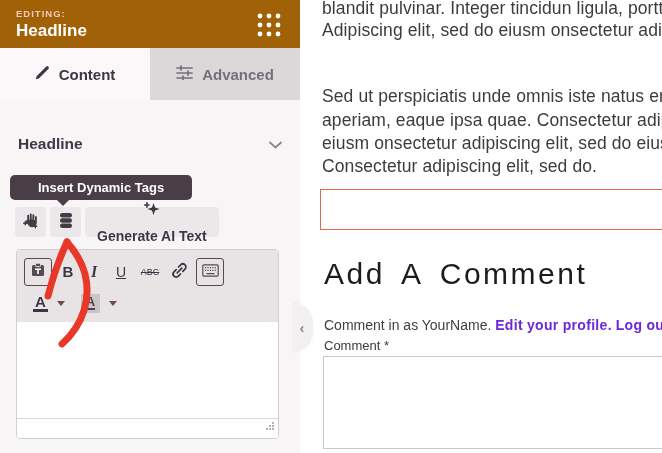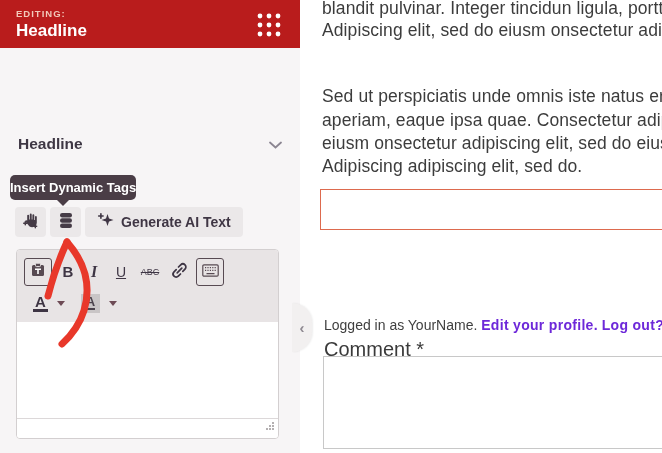--- a/index.html
+++ b/index.html
@@ -3,48 +3,48 @@
 <meta charset="utf-8">
 <style>
   * { margin:0; padding:0; box-sizing:border-box; }
   html,body { width:662px; height:453px; overflow:hidden; background:#fff;
               font-family:"Liberation Sans", sans-serif; }
   .app { position:relative; width:662px; height:453px; background:#fff; overflow:hidden; }
 
   
   .sidebar { position:absolute; left:0; top:0; width:300px; height:453px; background:#f7f5f6; }
 
-  .sp-header { position:absolute; left:0; top:0; width:300px; height:48px; background:#b91c1c;
+  .sp-header { position:absolute; left:0; top:0; width:300px; height:48px; background:#a16207;
                display:flex; align-items:center; padding:0 16px; }
   .sp-header .titles { display:flex; flex-direction:column; gap:2px; }
   .editing-label { font-size:9.5px; letter-spacing:1px; color:#f2c9ba; font-weight:700; }
   .header-title { font-size:17px; font-weight:700; color:#ffffff; }
   .grid-icon { position:absolute; right:18px; top:12px; width:26px; height:26px; cursor:pointer; }
 
   .tabs { position:absolute; left:0; top:48px; width:300px; height:52px; display:flex; }
   .tab { flex:1; display:flex; align-items:center; justify-content:center; gap:9px;
          font-size:15px; font-weight:700; cursor:pointer; }
   .tab-content  { background:#faf8f9; color:#3e3544; }
   .tab-advanced { background:#dcd8da; color:#756e7c; }
 
   .accordion { position:absolute; left:18px; top:133px; width:264px; height:22px;
                display:flex; align-items:center; justify-content:space-between; }
   .accordion-title { font-size:15.5px; font-weight:700; color:#3e3744; }
 
   .tooltip { position:absolute; left:10px; top:175px; height:25px; background:#4a3d46;
              color:#fff; font-size:13px; font-weight:700; border-radius:5px;
-             display:flex; align-items:center; padding:0 0; white-space:nowrap; }
+             display:flex; align-items:center; padding:0 28px; white-space:nowrap; }
   .tooltip-caret { position:absolute; left:56px; top:199px; width:0; height:0;
                    border-left:7px solid transparent; border-right:7px solid transparent;
                    border-top:7px solid #4a3d46; }
 
   .btn-row { position:absolute; left:15px; top:207px; display:flex; gap:4px; }
   .tool-btn { height:30px; background:#ebe8e9; border-radius:4px; border:none;
               display:flex; align-items:center; justify-content:center; cursor:pointer;
-              color:#453b46; }
+              color:#453b46;flex-direction:column; }
   .tool-btn.square { width:31px; }
   .tool-btn.generate { padding:0 12px; gap:7px; font-size:14px; font-weight:700; color:#3f3644; }
 
   
   .editor { position:absolute; left:16px; top:249px; width:263px; height:190px;
             border:1px solid #d3cfd0; border-radius:4px; background:#fff; overflow:hidden;
             display:flex; flex-direction:column; }
   .ed-toolbar { background:#e8e4e5; padding:5px 4px 4px 4px; }
   .ed-row { display:flex; align-items:center; height:33px; }
   .ed-row2 { height:30px; padding-left:6px; }
@@ -77,21 +77,21 @@
   
   .preview { position:absolute; left:300px; top:0; width:362px; height:453px; background:#fff; overflow:hidden; }
   .pline { position:absolute; left:22px; white-space:nowrap; font-size:17.5px; color:#3c3c3c;
            letter-spacing:0.1px; }
   .redbox { position:absolute; left:20px; top:189px; width:360px; height:41px;
             border:1.5px solid #dd6a4e; background:#fff; }
   .pv-heading { position:absolute; left:24px; top:257px; font-size:30px; font-weight:500;
                 color:#1c1c1c; letter-spacing:2.5px; word-spacing:7px; white-space:nowrap; }
   .pv-meta { position:absolute; left:24px; top:317px; font-size:14px; color:#3f3f3f; white-space:nowrap; }
   .pv-meta b { color:#6d28d9; letter-spacing:0.3px; }
-  .pv-comment-label { position:absolute; left:24px; top:338px; font-size:20px; color:#3a3a3a;text-align:center; }
+  .pv-comment-label { position:absolute; left:24px; top:338px; font-size:13px; color:#3a3a3a;text-align:center; }
   .pv-textarea { position:absolute; left:23px; top:356px; width:370px; height:93px;
                  border:1px solid #c8c8c8; background:#fff; resize:none; outline:none; }
 </style>
 </head>
 <body>
 
 <div class="app">
 
   <div class="sidebar">
 
@@ -110,20 +110,43 @@
               <circle cx="13" cy="13" r="2.4"></circle>
               <circle cx="22" cy="13" r="2.4"></circle>
             <circle cx="4" cy="22" r="2.4"></circle>
               <circle cx="13" cy="22" r="2.4"></circle>
               <circle cx="22" cy="22" r="2.4"></circle>
           </g>
         </svg>
       </span>
     </div>
 
+    <div class="tabs">
+      <div class="tab tab-content">
+        <span>
+          <svg width="15" height="15" viewBox="0 0 15 15">
+              <path fill="#3e3544" d="M0.8,14.2 L1.6,11.2 L11.3,1.5 a1.3,1.3 0 0 1 1.9,0 l0.3,0.3 a1.3,1.3 0 0 1 0,1.9 L3.8,13.4 Z"></path>
+            </svg>
+        </span>
+        <span>Content</span>
+      </div>
+      <div class="tab tab-advanced">
+        <span>
+          <svg width="17" height="15" viewBox="0 0 17 15" stroke="#756e7c" stroke-width="1.7" fill="none" stroke-linecap="round">
+            <line x1="1" y1="3" x2="16" y2="3"></line>
+              <line x1="5" y1="1" x2="5" y2="5"></line>
+            <line x1="1" y1="8" x2="16" y2="8"></line>
+              <line x1="12" y1="6" x2="12" y2="10"></line>
+            <line x1="1" y1="13" x2="16" y2="13"></line>
+              <line x1="7" y1="11" x2="7" y2="15"></line>
+          </svg>
+        </span>
+        <span>Advanced</span>
+      </div>
+    </div>
 
     <div class="accordion">
       <span class="accordion-title">Headline</span>
       <span>
         <svg width="13" height="8" viewBox="0 0 13 8" fill="none" stroke="#8b8591" stroke-width="1.8" stroke-linecap="round">
             <path d="M1,1.5 L6.5,6.5 L12,1.5"></path>
           </svg>
       </span>
     </div>
 
@@ -237,25 +260,26 @@
     <span class="flap-chevron">‹</span>
   </div>
 
   <div class="preview">
     <div class="pline" style="top:-2px">blandit pulvinar. Integer tincidun ligula, porttitor</div>
     <div class="pline" style="top:20px">Adipiscing elit, sed do eiusm onsectetur adipiscing</div>
 
     <div class="pline" style="top:86px">Sed ut perspiciatis unde omnis iste natus error sit</div>
     <div class="pline" style="top:110px">aperiam, eaque ipsa quae. Consectetur adipiscing</div>
     <div class="pline" style="top:133px">eiusm onsectetur adipiscing elit, sed do eiusm o</div>
-    <div class="pline" style="top:156px">Adipiscing adipiscing elit, sed do.</div>
+    <div class="pline" style="top:156px">Consectetur adipiscing elit, sed do.</div>
 
     <div class="redbox"></div>
 
-
-    <div class="pv-meta"><span>Logged in as YourName. </span><b>Edit your profile.</b> <b>Log out?</b></div>
+    <div class="pv-heading">Add A Comment</div>
+
+    <div class="pv-meta"><span>Comment in as YourName. </span><b>Edit your profile.</b> <b>Log out?</b></div>
 
     <div class="pv-comment-label">Comment *</div>
 
     <textarea class="pv-textarea" style=""></textarea>
   </div>
 
 </div>
 
 </body></html>

